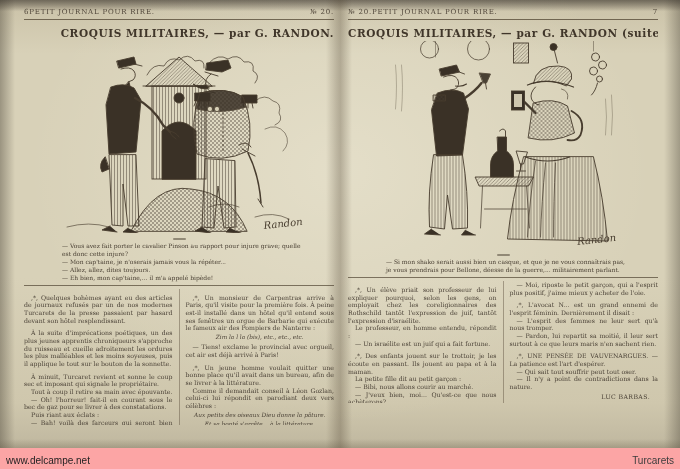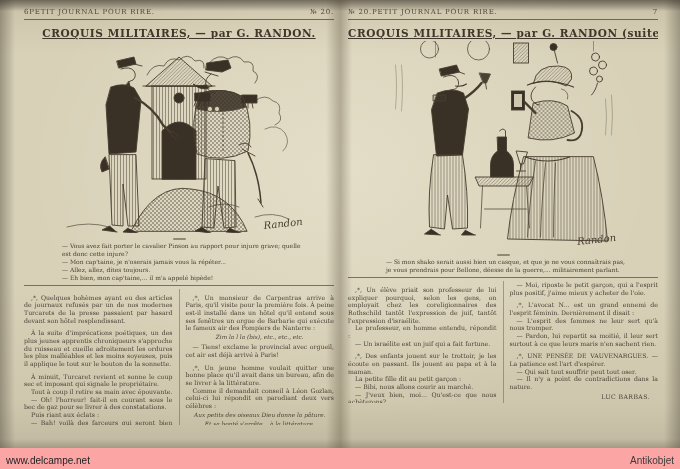--- a/index.html
+++ b/index.html
@@ -15,22 +15,22 @@
        linear-gradient(0deg,rgba(92,82,62,0.28),rgba(92,82,62,0) 9px),
        linear-gradient(90deg,rgba(70,64,52,0.42),rgba(70,64,52,0) 15px,rgba(70,64,52,0) 664px,rgba(70,64,52,0.38));}
   .gutter{position:absolute;left:326px;top:0;width:26px;height:448px;pointer-events:none;
      background:linear-gradient(90deg,rgba(80,68,50,0) 0%,rgba(80,68,50,0.26) 42%,rgba(80,68,50,0.32) 55%,rgba(80,68,50,0) 100%);}
   .page{position:absolute;top:8px;width:310px;height:438px;overflow:hidden;color:#4a4136;}
   .page.left{left:24px;}
   .page.right{left:348px;}
   .pg-head{display:flex;align-items:baseline;font-size:7px;letter-spacing:0.8px;color:#50463a;}
   .pg-head .c{flex:1;}
   .head-rule{border-top:1px solid rgba(80,68,50,0.75);margin:3px 0 0;}
-  .pg-title{font-size:10.5px;font-weight:bold;text-align:center;letter-spacing:0.6px;
-            margin:7px 0 2px;color:#40362a;white-space:nowrap;text-decoration:underline;}
+  .pg-title{font-size:10.5px;font-weight:bold;text-align:right;letter-spacing:0.6px;
+            margin:7px 0 2px;color:#40362a;white-space:nowrap;}
   .illus{margin:2px auto 0;text-align:center;}
   .sig{font-style:italic;}
   .tiny-mark{width:13px;height:2px;background:rgba(70,60,45,0.5);margin:1px auto 2px;border-radius:1px;}
   .caption{width:252px;margin:0 auto;font-size:6px;line-height:1.32;color:#4a4034;
            filter:blur(0.2px);text-align:left;}
   .cap-line{padding-left:9px;}
   .cap-line:first-child{padding-left:9px;text-indent:0;}
   .mid-rule{border-top:1px solid rgba(80,68,50,0.7);margin:3px 0 3px;}
   .cols{display:flex;height:136px;overflow:hidden;filter:blur(0.2px);}
   .col{flex:1;min-width:0;overflow:hidden;font-size:6.2px;line-height:1.24;text-align:justify;}
@@ -245,15 +245,15 @@
           <p class="par">— Qui sait tout souffrir peut tout oser.</p>
           <p class="par">— Il n'y a point de contradictions dans la nature.</p>
           <p class="par byline">LUC BARBAS.</p>
         </div>
       </div>
     </section>
   </div>
 
   <div class="strip">
     <span class="wm-left">www.delcampe.net</span>
-    <span class="wm-right">Antikobjet</span>
+    <span class="wm-right">Turcarets</span>
   </div>
 </div>
 
 </body></html>

